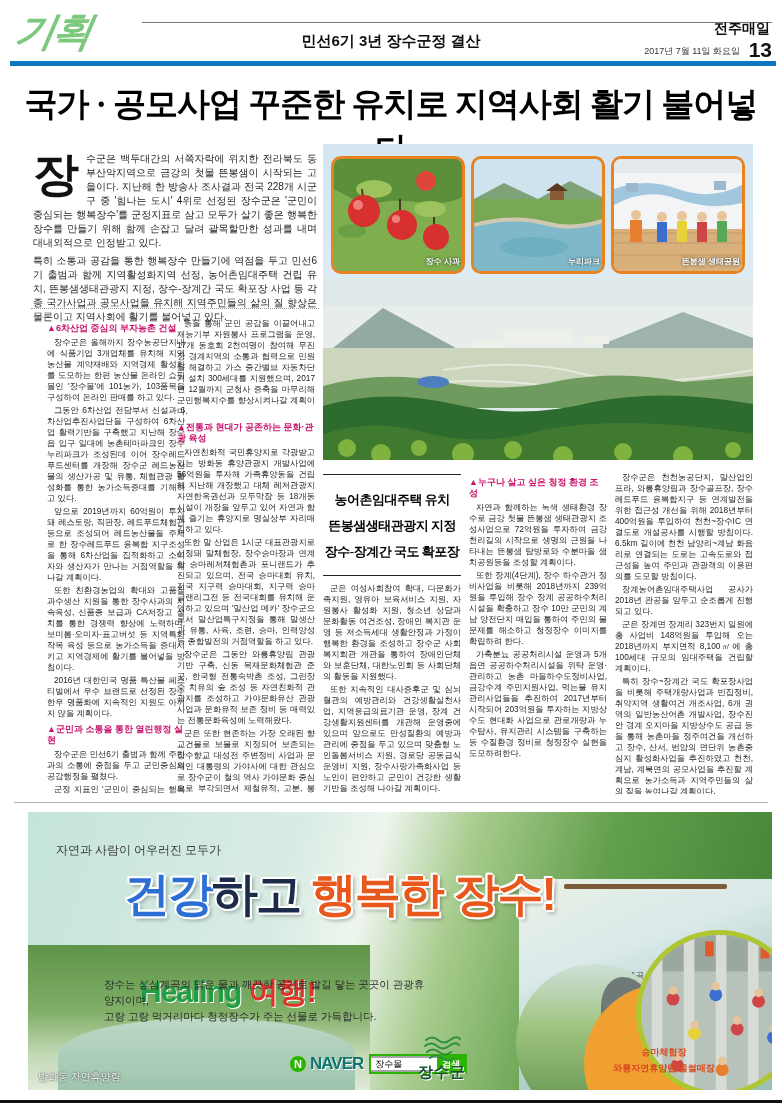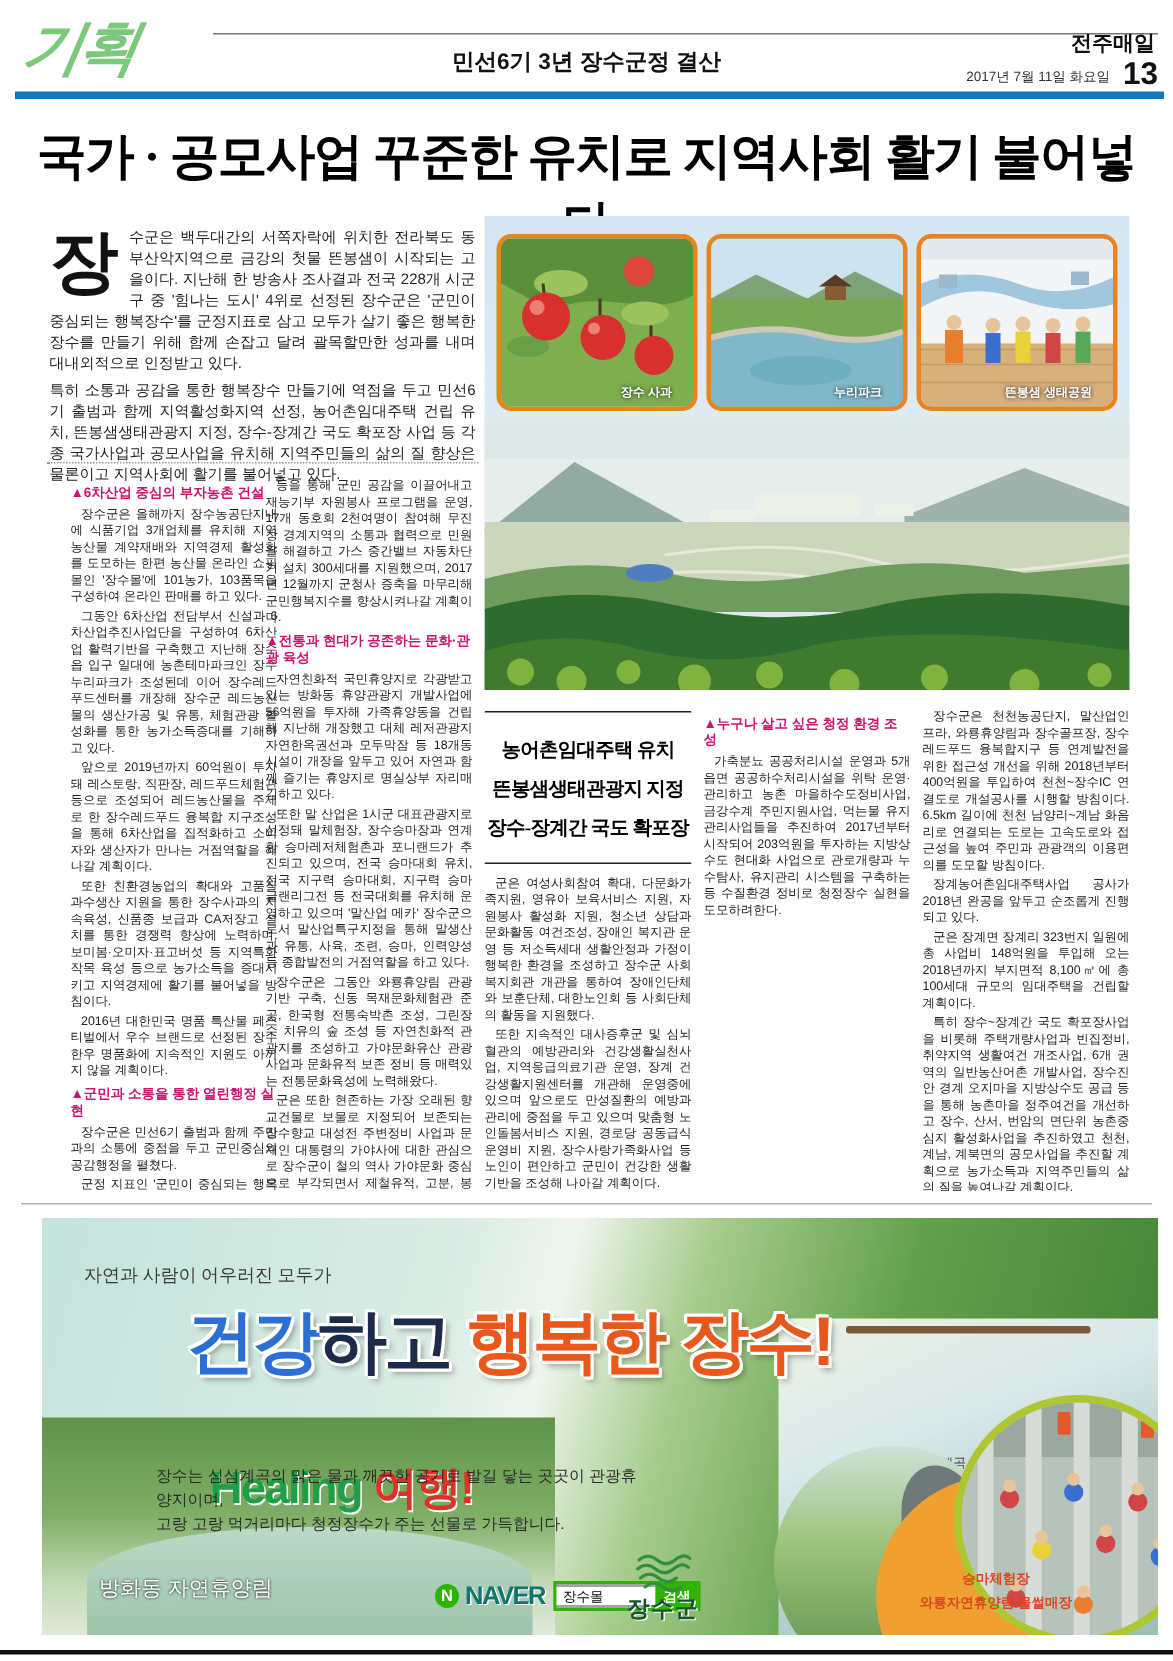--- a/index.html
+++ b/index.html
@@ -28,21 +28,21 @@
         text-align:justify;color:#222;}
   .lead p{margin:0 0 4px;}
   .dropcap{float:left;font-size:46px;line-height:42px;font-weight:bold;margin:2px 7px 0 0;
            font-family:"Liberation Serif",serif;color:#111;}
 
   .photo-block{position:absolute;left:292px;top:4px;width:430px;height:316px;
                background:linear-gradient(#d4e6f2,#e9f2f8);}
   .photo-strip{position:absolute;top:12px;left:8px;right:8px;height:112px;display:flex;justify-content:space-between;}
   .photo{width:128px;height:112px;border:3px solid #e8831f;border-radius:10px;position:relative;overflow:hidden;background:#9cc;}
   .photo svg{display:block;width:100%;height:100%;}
-  .photo-caption{position:absolute;right:14px;bottom:4px;color:#fff;font-size:8px;font-weight:bold;
+  .photo-caption{position:absolute;right:2px;bottom:4px;color:#fff;font-size:8px;font-weight:bold;
                  text-shadow:0 0 3px rgba(0,0,0,.9);}
   .landscape{position:absolute;left:0;right:0;bottom:0;height:182px;}
   .landscape svg{display:block;width:100%;height:100%;}
 
   .rule-dotted{position:absolute;left:0;top:168px;width:288px;border-top:1px dotted #999;}
 
   .col{position:absolute;width:138px;overflow:hidden;font-size:8.3px;line-height:11px;
        text-align:justify;color:#222;}
   .c1{left:16px;top:178px;height:476px;}
   .c2{left:146px;top:178px;height:476px;}
@@ -71,21 +71,21 @@
   .ad-tagline{position:absolute;left:28px;top:30px;font-size:12px;color:#3a3a3a;
               font-family:"Liberation Serif",serif;}
   .ad-title{position:absolute;left:96px;top:52px;font-size:46px;font-weight:bold;letter-spacing:-2px;
             text-shadow:-2px 0 #fff,2px 0 #fff,0 -2px #fff,0 2px #fff,2px 2px #fff,-2px -2px #fff,3px 3px 4px rgba(0,0,0,.35);}
   .t-blue{color:#2b6fd4;} .t-dark{color:#1c2b4a;} .t-orange{color:#e8571c;}
   .ad-sub{position:absolute;left:112px;top:120px;font-size:30px;font-weight:bold;letter-spacing:-1px;
           text-shadow:1px 1px 0 #fff;margin-top:40px;}
   .s-green{color:#1f9e46;} .s-red{color:#e03128;}
   .ad-body{position:absolute;left:76px;top:164px;width:330px;font-size:10.5px;line-height:16px;color:#2a2a2a;white-space:pre-line;}
   .ad-cap-valley{position:absolute;right:128px;top:158px;font-size:8.5px;color:#444;}
-  .ad-cap-forest{position:absolute;left:10px;bottom:22px;font-size:14px;color:#fff;text-shadow:0 0 2px #000;margin-left:28px;}
+  .ad-cap-forest{position:absolute;left:10px;bottom:6px;font-size:10px;color:#fff;text-shadow:0 0 2px #000;}
 
   .naver-row{position:absolute;left:262px;bottom:16px;display:flex;align-items:center;}
   .naver-ico{width:16px;height:16px;border-radius:50%;background:#2db400;color:#fff;font-weight:bold;
              font-size:11px;line-height:16px;text-align:center;margin-right:4px;}
   .naver-word{color:#0f766e;font-weight:bold;font-size:17px;letter-spacing:-1px;margin-right:6px;text-shadow:1px 1px 0 #fff;}
   .search-box{display:flex;align-items:center;background:#a3a3a3;border:2px solid #2db400;height:16px;}
   .search-box input{border:0;outline:0;width:58px;height:12px;font-size:9px;padding:0 4px;font-family:"Liberation Sans",sans-serif;}
   .search-btn{background:#2db400;color:#fff;font-size:9px;font-weight:bold;height:16px;line-height:16px;padding:0 5px;border:0;cursor:pointer;}
   .gun-logo{position:absolute;left:390px;bottom:8px;text-align:center;}
   .gun-logo svg{display:block;margin:0 auto;}
@@ -249,20 +249,22 @@
       <div>뜬봉샘생태관광지 지정</div>
       <div>장수-장계간 국도 확포장</div>
     </div>
     <p>군은 여성사회참여 확대, 다문화가족지원, 영유아 보육서비스 지원, 자원봉사 활성화 지원, 청소년 상담과 문화활동 여건조성, 장애인 복지관 운영 등 저소득세대 생활안정과 가정이 행복한 환경을 조성하고 장수군 사회복지회관 개관을 통하여 장애인단체와 보훈단체, 대한노인회 등 사회단체의 활동을 지원했다.</p>
     <p>또한 지속적인 대사증후군 및 심뇌혈관의 예방관리와 건강생활실천사업, 지역응급의료기관 운영, 장계 건강생활지원센터를 개관해 운영중에 있으며 앞으로도 만성질환의 예방과 관리에 중점을 두고 있으며 맞춤형 노인돌봄서비스 지원, 경로당 공동급식 운영비 지원, 장수사랑가족화사업 등 노인이 편안하고 군민이 건강한 생활기반을 조성해 나아갈 계획이다.</p>
 
   </div>
 
   <div class="col c4">
     <div class="sub">▲누구나 살고 싶은 청정 환경 조성</div>
+    <p>자연과 함께하는 녹색 생태환경 장수로 금강 첫물 뜬봉샘 생태관광지 조성사업으로 72억원을 투자하여 금강 천리길의 시작으로 생명의 근원을 나타내는 뜬봉샘 탐방로와 수분마을 샘치공원등을 조성할 계획이다.</p>
+    <p>또한 장계(4단계), 장수 하수관거 정비사업을 비롯해 2018년까지 239억원을 투입해 장수 장계 공공하수처리시설을 확충하고 장수 10만 군민의 계남 양전단지 매입을 통하여 주민의 물 문제를 해소하고 청정장수 이미지를 확립하려 한다.</p>
     <p>가축분뇨 공공처리시설 운영과 5개읍면 공공하수처리시설을 위탁 운영·관리하고 농촌 마을하수도정비사업, 금강수계 주민지원사업, 먹는물 유지관리사업들을 추진하여 2017년부터 시작되어 203억원을 투자하는 지방상수도 현대화 사업으로 관로개량과 누수탐사, 유지관리 시스템을 구축하는 등 수질환경 정비로 청정장수 실현을 도모하려한다.</p>
 
   </div>
 
   <div class="col c5">
     <p>장수군은 천천농공단지, 말산업인프라, 와룡휴양림과 장수골프장, 장수레드푸드 융복합지구 등 연계발전을 위한 접근성 개선을 위해 2018년부터 400억원을 투입하여 천천~장수IC 연결도로 개설공사를 시행할 방침이다. 6.5km 길이에 천천 남양리~계남 화음리로 연결되는 도로는 고속도로와 접근성을 높여 주민과 관광객의 이용편의를 도모할 방침이다.</p>
     <p>장계농어촌임대주택사업 공사가 2018년 완공을 앞두고 순조롭게 진행되고 있다.</p>
     <p>군은 장계면 장계리 323번지 일원에 총 사업비 148억원을 투입해 오는 2018년까지 부지면적 8,100㎡에 총 100세대 규모의 임대주택을 건립할 계획이다.</p>
     <p>특히 장수~장계간 국도 확포장사업을 비롯해 주택개량사업과 빈집정비, 취약지역 생활여건 개조사업, 6개 권역의 일반농산어촌 개발사업, 장수진안 경계 오지마을 지방상수도 공급 등을 통해 농촌마을 정주여건을 개선하고 장수, 산서, 번암의 면단위 농촌중심지 활성화사업을 추진하였고 천천, 계남, 계북면의 공모사업을 추진할 계획으로 농가소득과 지역주민들의 삶의 질을 높여나갈 계획이다.</p>
 

